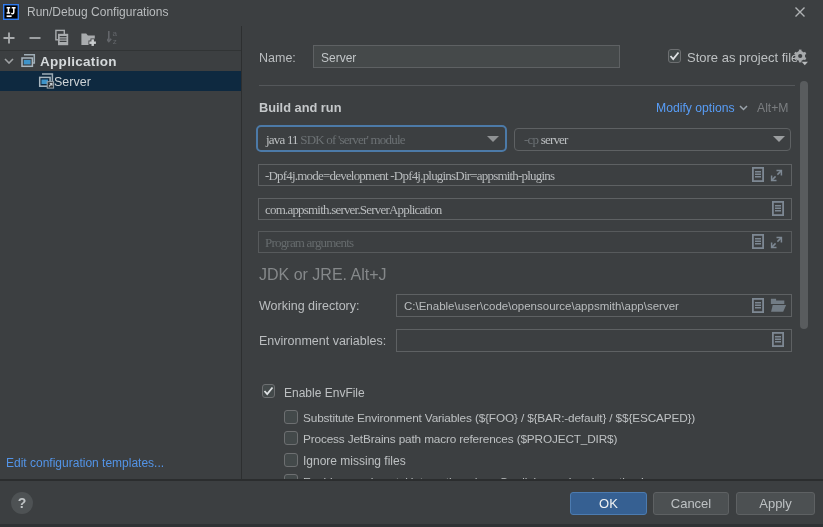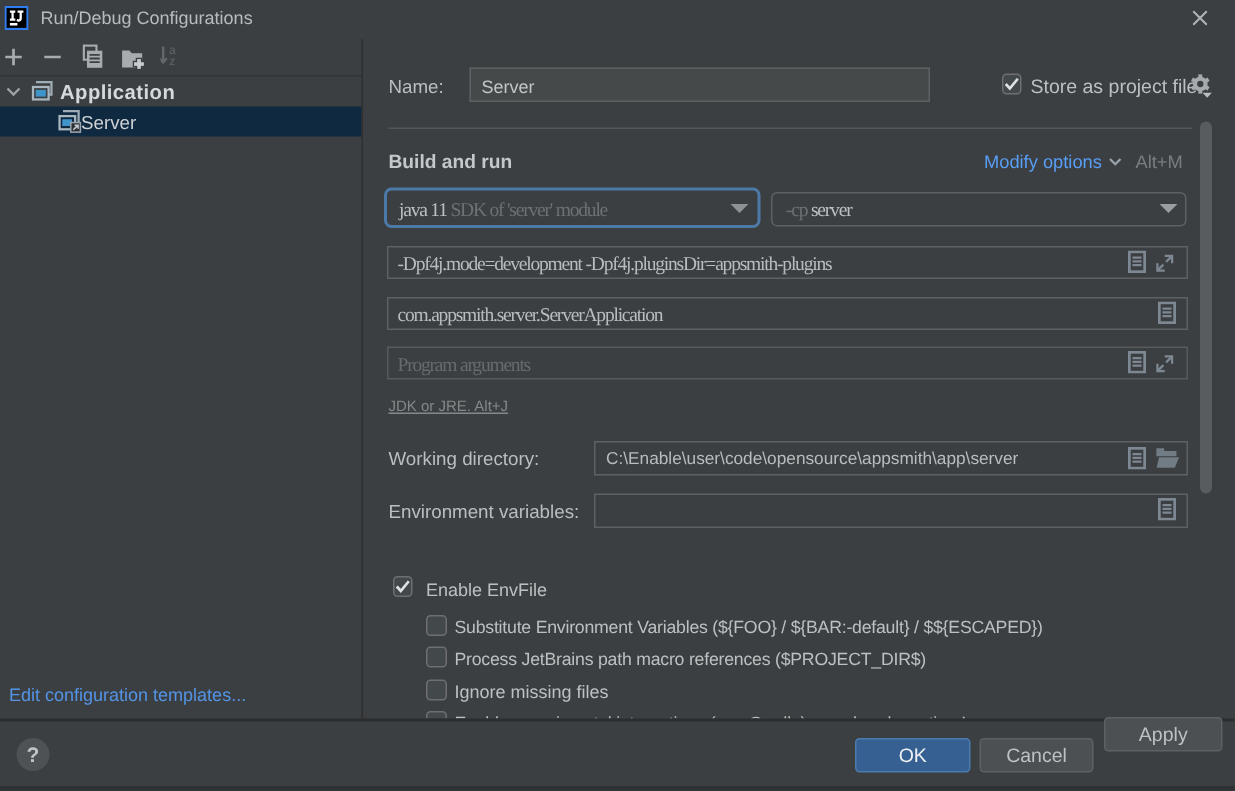--- a/index.html
+++ b/index.html
@@ -3,21 +3,21 @@
 <meta charset="utf-8">
 <style>
   html,body{margin:0;padding:0;}
   body{width:823px;height:527px;overflow:hidden;background:#3c3f41;
        font-family:"Liberation Sans",sans-serif;color:#bbbec0;}
   .abs{position:absolute;}
   #win{position:relative;width:823px;height:527px;background:#3c3f41;}
   .mono{font-family:Liberation Serif, serif;font-size:13px;letter-spacing:-0.8px;white-space:pre;}
   .fld{position:absolute;border:1px solid #5e6163;border-radius:0;box-sizing:border-box;background:#3c3f41;}
   .lbl{position:absolute;font-size:12.5px;color:#bbbec0;}
-  .hint{position:absolute;font-size:10px;color:#85888a;text-decoration:underline;}
+  .hint{position:absolute;font-size:16px;color:#85888a;}
   .cb{position:absolute;width:11.6px;height:11.6px;border:1.2px solid #6d6f71;border-radius:3px;background:#43494a;box-sizing:content-box;}
   .btn{position:absolute;box-sizing:border-box;border-radius:3px;font-size:13px;
        display:flex;align-items:center;justify-content:center;}
 </style>
 </head>
 <body>
 <div id="win">
 
   <svg class="abs" style="left:3px;top:4px" width="16" height="16" viewBox="0 0 16 16">
     <rect x="0.7" y="0.7" width="14.6" height="14.6" fill="#000000" stroke="#2f7bf0" stroke-width="1.4"></rect>
@@ -204,16 +204,16 @@
 
   <div class="cb" style="left:284px;top:474px;"></div>
   <div class="abs" style="left:303px;top:475px;font-size:11.8px;letter-spacing:-0.15px;color:#bdc0c2;">Enable experimental integrations (e.g. Gradle), may break anytime!</div>
 
   <div class="abs" style="left:800px;top:81px;width:8px;height:248px;background:#595c5e;border-radius:4px;"></div>
 
   <div class="abs" style="left:0;top:479px;width:823px;height:48px;background:#3c3f41;border-top:2px solid #2b2d2e;box-sizing:border-box;"></div>
   <div class="abs" style="left:11px;top:492px;width:22px;height:22px;border-radius:50%;background:#4e5254;color:#c0c4c6;font-size:14px;font-weight:bold;display:flex;align-items:center;justify-content:center;">?</div>
   <div class="btn" style="left:570px;top:492px;width:77px;height:23px;background:#366092;border:1px solid #4c7bb0;color:#eff1f2;">OK</div>
   <div class="btn" style="left:653px;top:492px;width:76px;height:23px;background:#4c5052;border:1px solid #5e6163;color:#bdc1c3;">Cancel</div>
-  <div class="btn" style="left:736px;top:478px;width:79px;height:23px;background:#4c5052;border:1px solid #5e6163;color:#bdc1c3;">Apply</div>
+  <div class="btn" style="left:736px;top:492px;width:79px;height:23px;background:#4c5052;border:1px solid #5e6163;color:#bdc1c3;">Apply</div>
 
   <div class="abs" style="left:0;top:524px;width:823px;height:3px;background:#2f3234;"></div>
 </div>
 
 </body></html>

